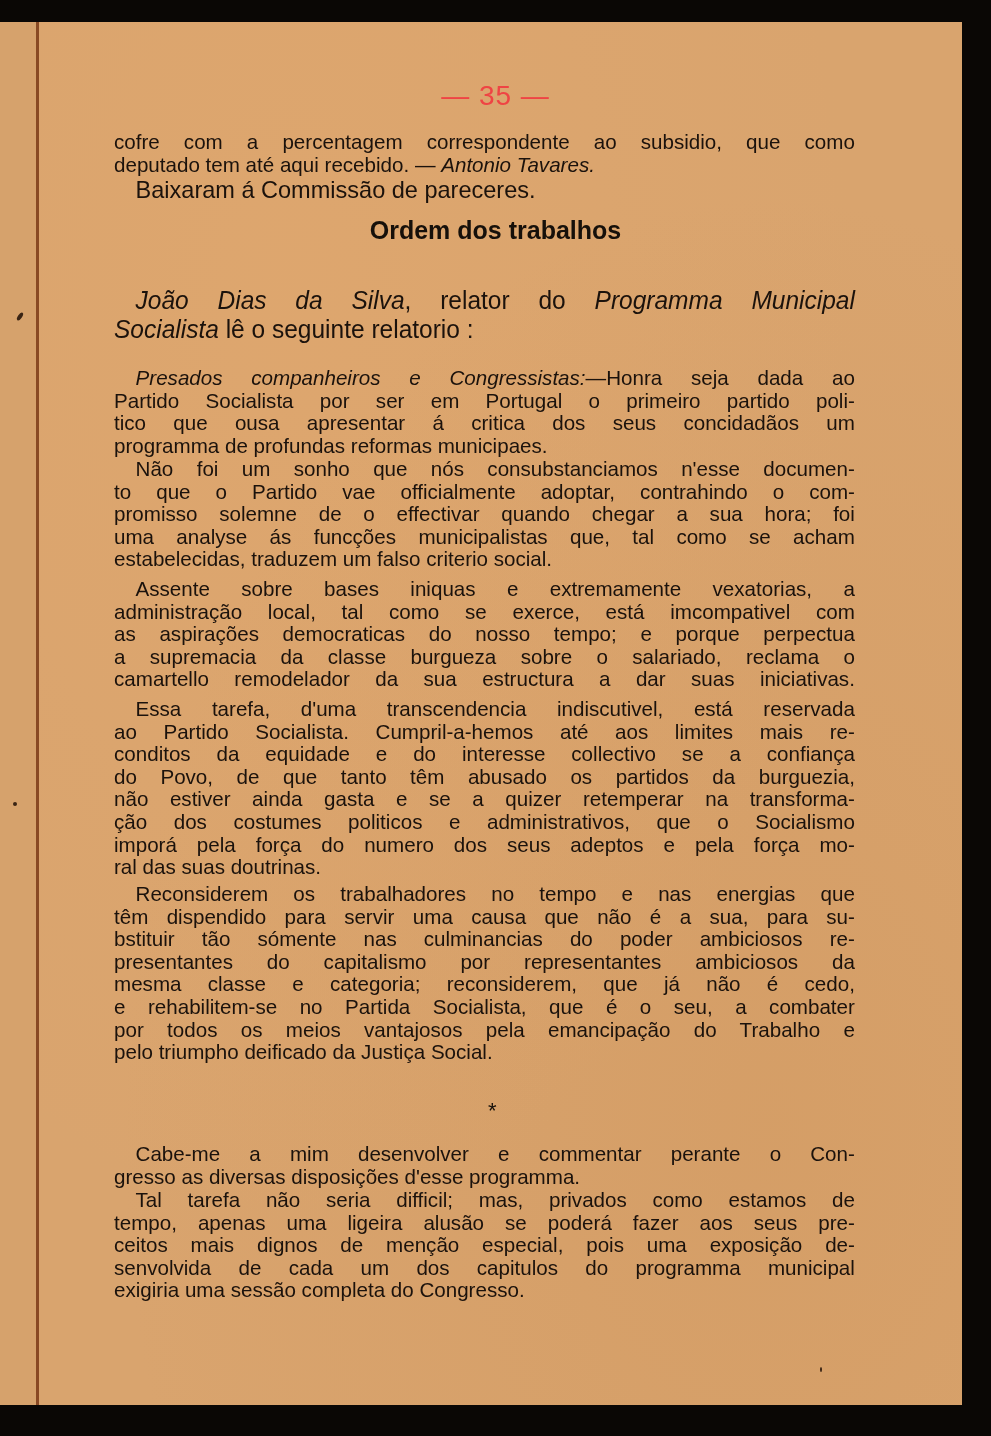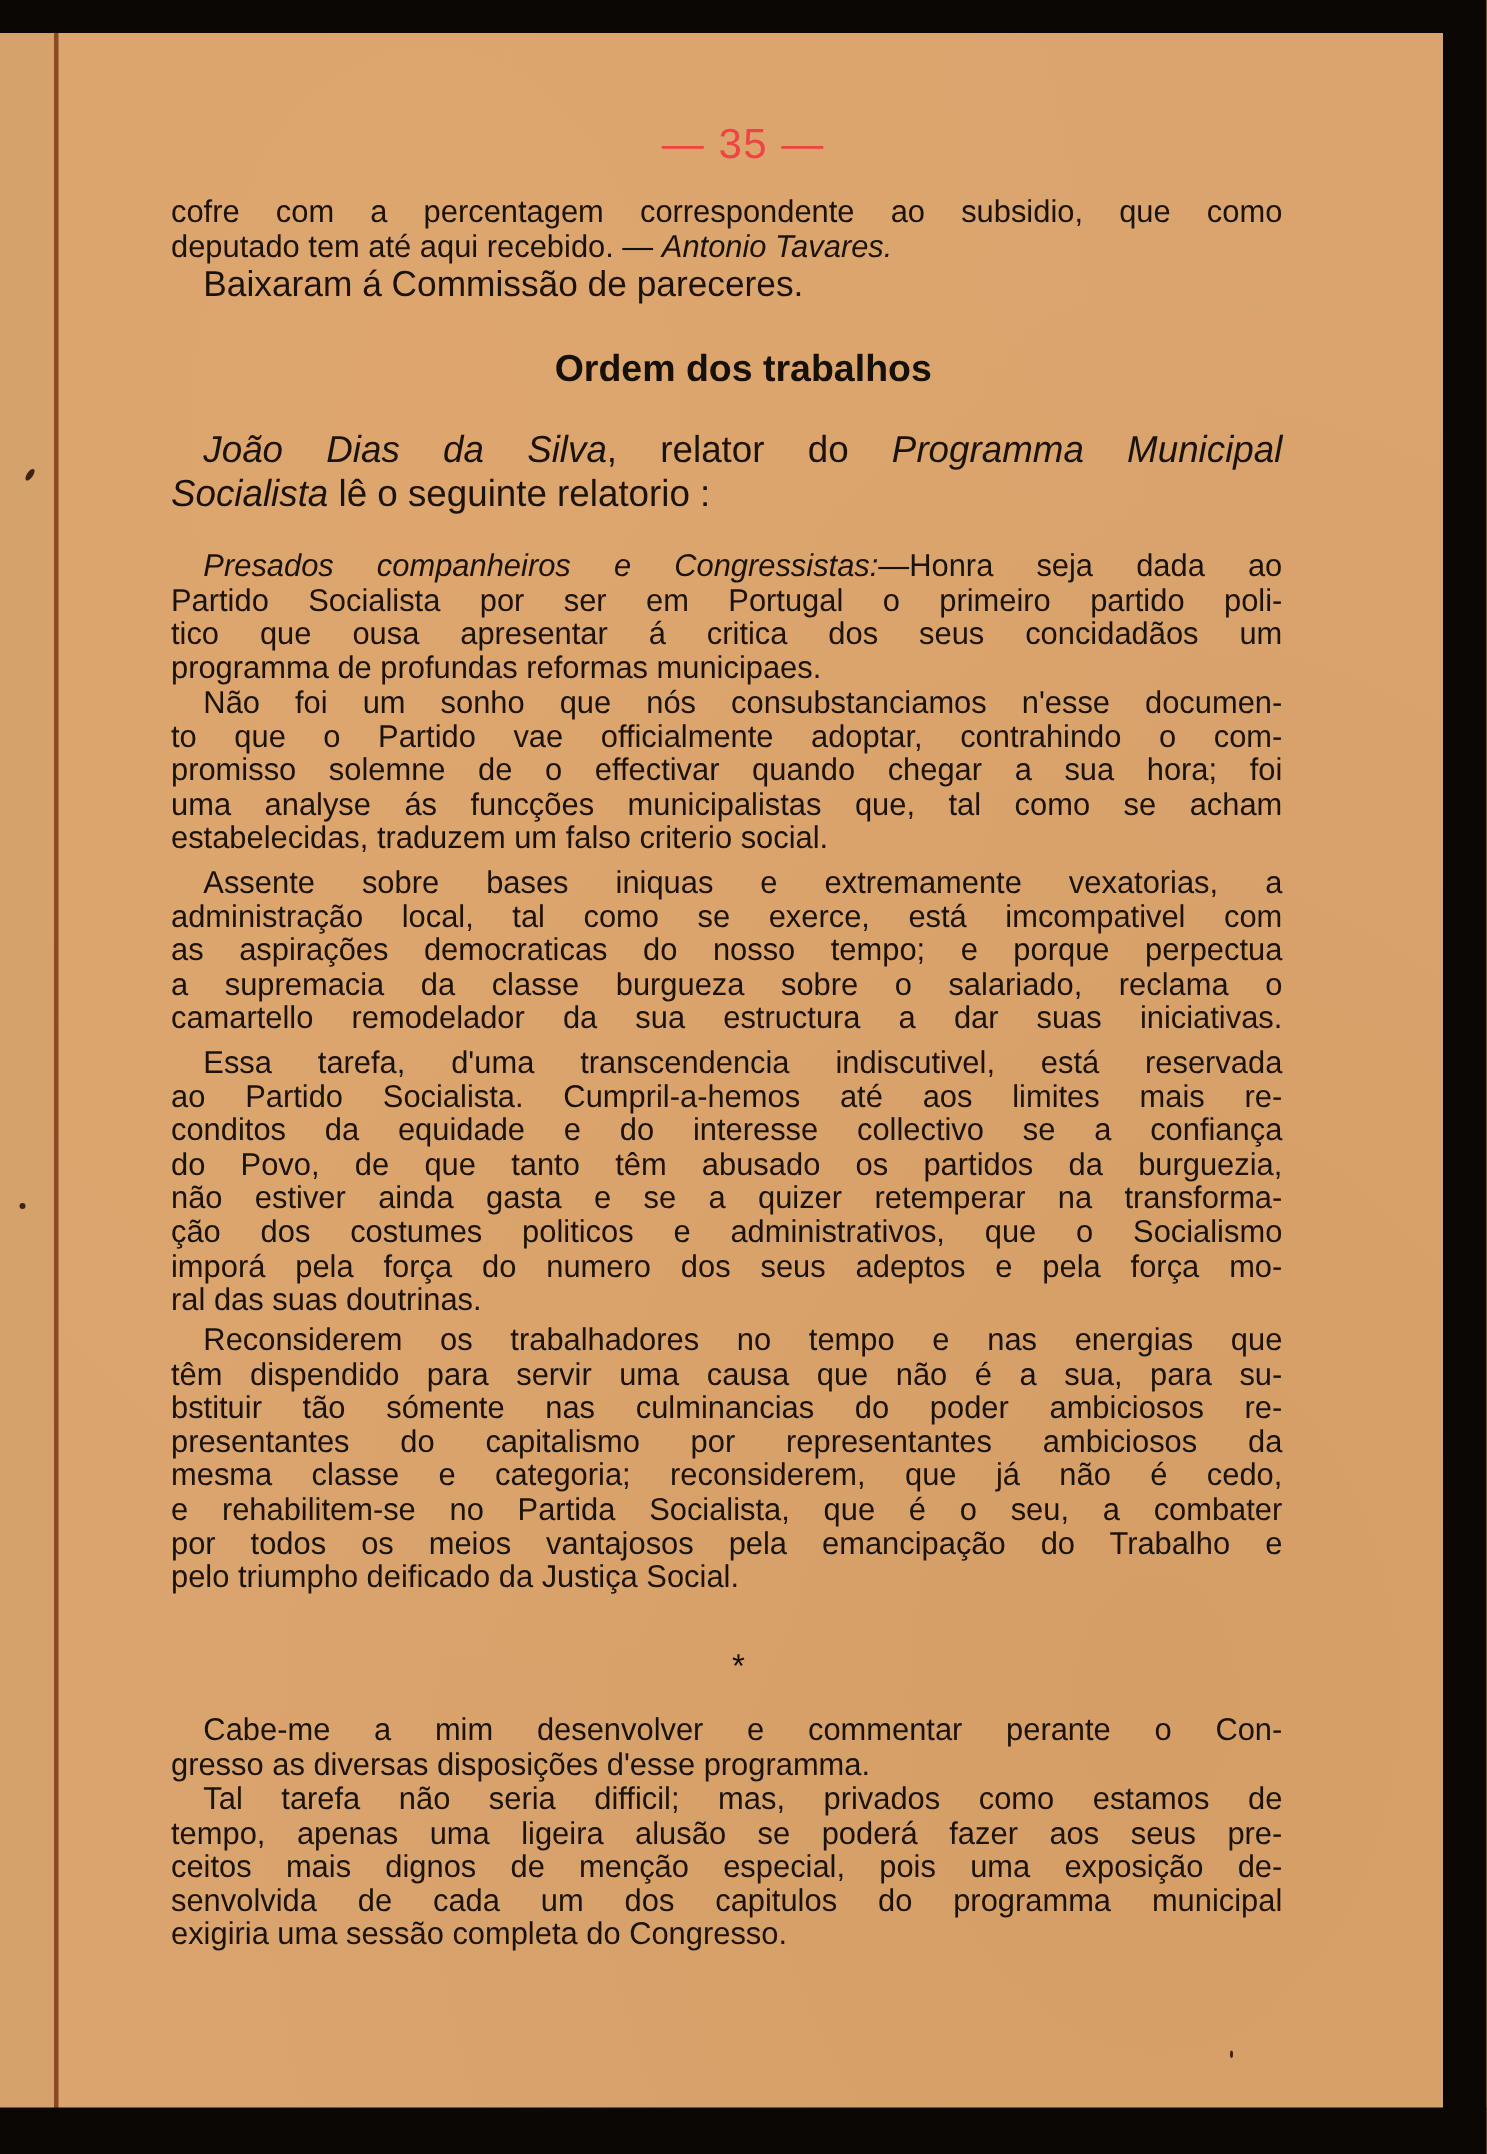--- a/index.html
+++ b/index.html
@@ -39,21 +39,21 @@
     font-size:21px; line-height:22.6px;
     text-align:justify;
     transform:scaleX(0.98);
     transform-origin:left top;
   }
   .line { display:block; white-space:nowrap; text-align:justify; text-align-last:justify; }
   .line.last { text-align-last:left; }
   .indent { padding-left:22px; }
   .it { font-style:italic; }
   .heading {
-    position:absolute; left:0; width:991px; top:232px; text-align:center;
+    position:absolute; left:0; width:991px; top:216px; text-align:center;
     font-family:"Liberation Sans", "DejaVu Sans", sans-serif;
     font-weight:bold; font-size:25px; color:#16100a;
   }
   .big { font-size:24px; line-height:28px; }
   .asterisk {
     position:absolute; left:488px; top:1098px; font-size:22px; color:#16100a;
     font-family:"Liberation Sans", sans-serif;
   }
   .mark { position:absolute; background:#3a2414; border-radius:50%; }
 </style>

